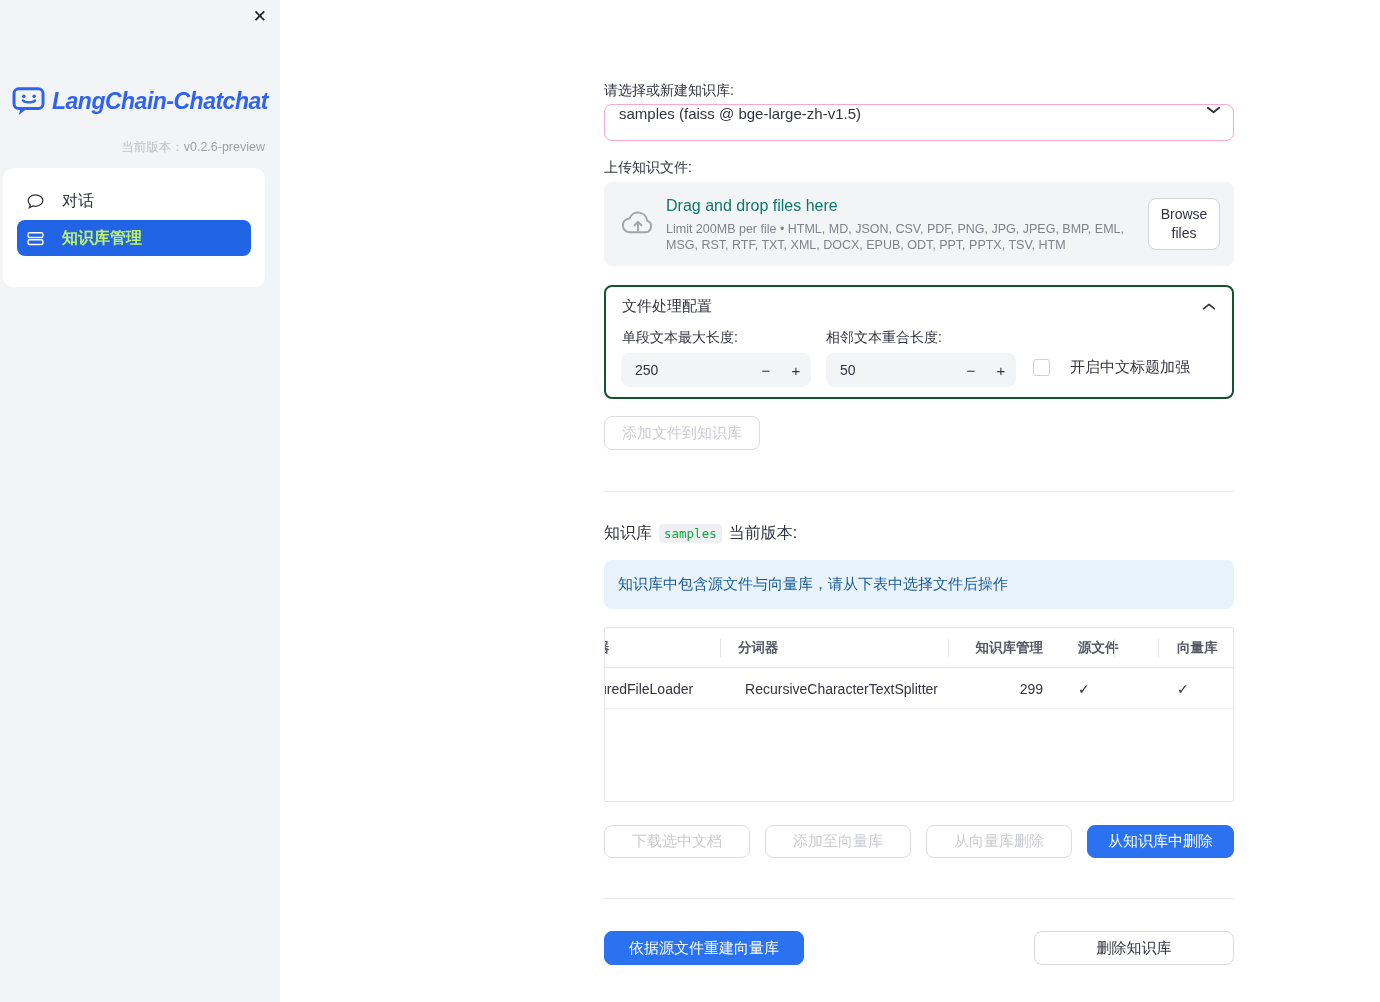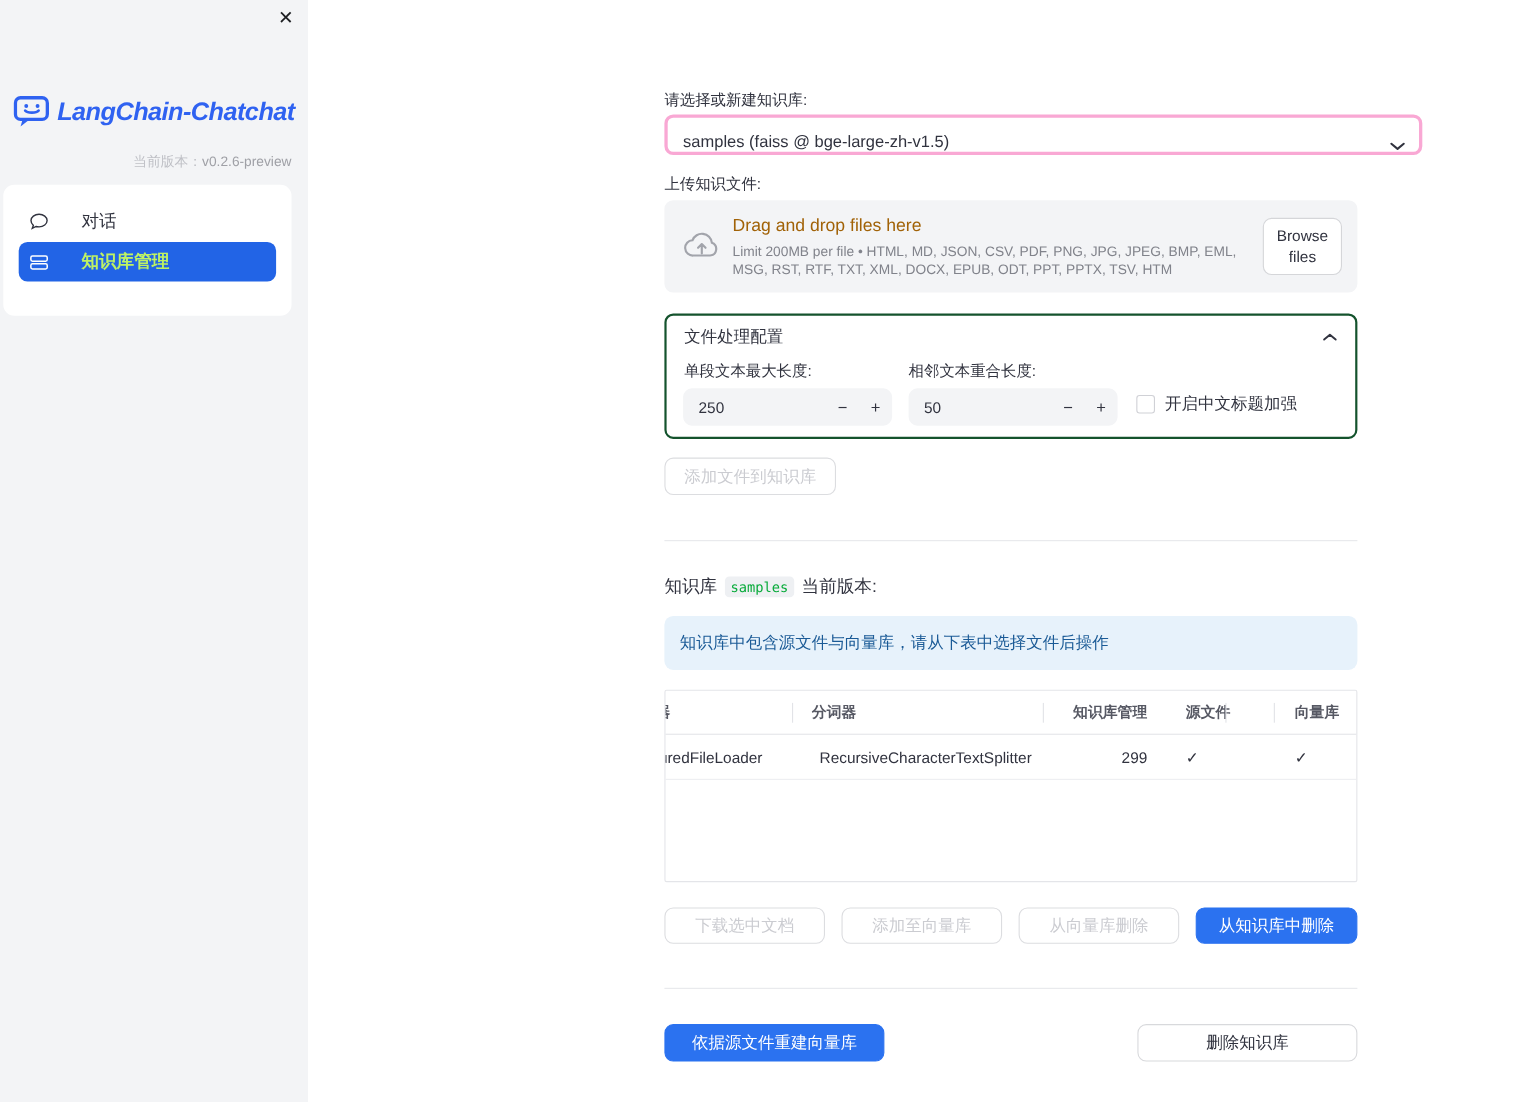--- a/index.html
+++ b/index.html
@@ -9,46 +9,46 @@
 
   
   .sidebar { position:absolute; left:0; top:0; width:280px; height:1002px; background:var(--sidebar-bg); }
   .close-x { position:absolute; top:6px; right:13px; font-size:17px; color:#1c1e21; cursor:pointer; line-height:22px; }
   .logo-row { position:absolute; top:87px; left:12px; display:flex; align-items:center; gap:6px; }
   .logo-text { font-size:23px; font-weight:bold; font-style:italic; color:var(--logo); letter-spacing:-0.5px; }
   .version { position:absolute; top:139px; right:15px; font-size:12.5px; }
   .version .lab { color:#bfc0c6; }
   .version .val { color:#9fa0a6; }
   .menu-card { position:absolute; top:168px; left:3px; width:262px; height:119px; background:#fff; border-radius:10px; }
-  .menu-item { display:flex; align-items:center; gap:30px; height:38px; margin:14px 14px 0 14px; padding:0 10px; font-size:16px; color:#31333f; border-radius:8px; cursor:pointer; }
+  .menu-item { display:flex; align-items:center; gap:18px; height:38px; margin:14px 14px 0 14px; padding:0 10px; font-size:16px; color:#31333f; border-radius:8px; cursor:pointer; }
   .menu-item.selected { background:var(--nav); color:#bef264; font-weight:bold; height:36px; margin-top:0; }
   .menu-item .mi { display:flex; align-items:center; }
 
   
   .main { position:absolute; left:604px; top:0; width:630px; height:1002px;text-decoration:underline; }
   .flabel { position:absolute; left:0; font-size:14px; color:#31333f; }
 
-  .selectbox { position:absolute; top:104px; left:0; width:689px; height:37px; background:#fff; border:3px solid #f9a8d4; border-radius:8px; display:flex; align-items:flex-end; padding:0 12px 0 14px; cursor:pointer; }
+  .selectbox { position:absolute; top:104px; left:0; width:630px; height:37px; background:#fff; border:1px solid #f9a8d4; border-radius:8px; display:flex; align-items:flex-start; padding:0 12px 0 14px; cursor:pointer; }
   .selectbox .val { flex:1; font-size:15px; color:#31333f; }
 
   .dropzone { position:absolute; top:182px; left:0; width:630px; height:84px; background:var(--field-bg); border-radius:8px; }
   .dz-icon { position:absolute; left:17px; top:26px; }
   .dz-texts { position:absolute; left:62px; top:15px; width:478px; }
-  .dz-title { font-size:16px; color:#a16207; margin-bottom:6px; }
+  .dz-title { font-size:16px; color:#0f766e; margin-bottom:6px; }
   .dz-hint { font-size:12.5px; color:#81838b; line-height:16px; }
   .browse-btn { position:absolute; right:14px; top:16px; width:72px; height:52px; background:#fff; border:1px solid #d5d6d9; border-radius:8px; font-size:14px; color:#31333f; display:flex; align-items:center; justify-content:center; text-align:center; line-height:19px; cursor:pointer; padding:0 10px; }
 
   .expander { position:absolute; top:285px; left:0; width:630px; height:114px; background:#fff; border:2px solid #14532d; border-radius:8px; }
   .exp-head { position:absolute; top:0; left:0; right:0; height:38px; display:flex; align-items:center; padding:0 16px; cursor:pointer; }
   .exp-title { flex:1; font-size:15px; color:#31333f; }
   .exp-lab { position:absolute; top:42px; font-size:14px; color:#31333f; }
   .numinput { position:absolute; top:66px; height:34px; width:190px; background:var(--field-bg); border-radius:8px; display:flex; align-items:center; padding-left:14px; }
   .numinput .nval { flex:1; font-size:14px; color:#31333f; }
   .stepbtn { width:30px; text-align:center; font-size:15px; color:#31333f; cursor:pointer; user-select:none; }
-  .checkbox-row { position:absolute; left:427px; top:71px; display:flex; align-items:center; gap:9px; cursor:pointer; }
+  .checkbox-row { position:absolute; left:427px; top:71px; display:flex; align-items:center; gap:20px; cursor:pointer; }
   .cbox { width:17px; height:17px; border:1px solid #d0d1d6; border-radius:3px; background:#fff; }
   .cbox-label { font-size:15px; color:#31333f; }
 
   .btn { border-radius:8px; font-size:15px; display:inline-flex; align-items:center; justify-content:center; cursor:pointer; background:#fff; border:1px solid #d8d9dc; color:#31333f; }
   .btn.disabled { color:#cbccd1; border-color:#dcdde0; cursor:default; }
   .btn.primary { background:var(--accent); border:1px solid var(--accent); color:#fff; }
   .add-btn { position:absolute; top:416px; left:0; height:34px; padding:14px 17px; }
 
   .divider { position:absolute; left:0; width:630px; height:1px; background:#e7e8ec; }
 

